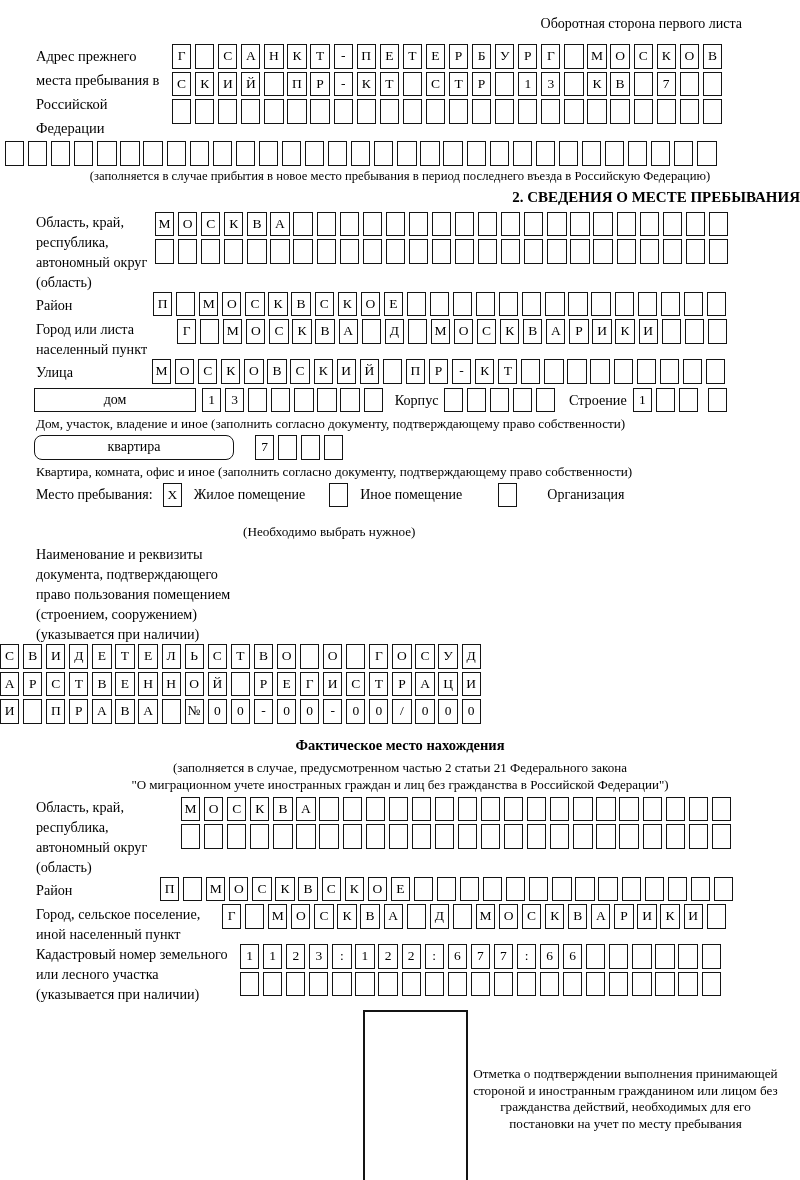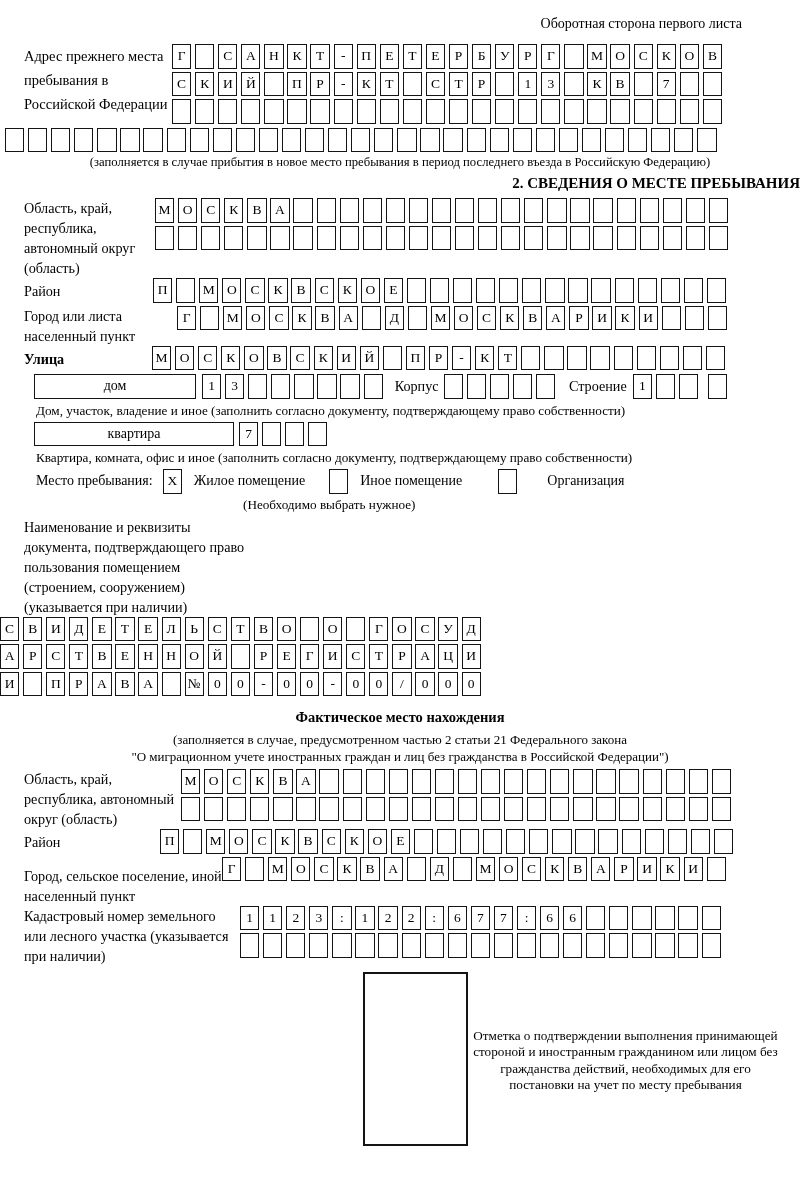--- a/index.html
+++ b/index.html
@@ -9,47 +9,47 @@
     font-family:"Liberation Serif", serif; color:#000; font-size:14px;
   }
   .header-note { text-align:right; margin:16px 58px 0 0; font-size:14px;padding-left:40px; }
 
   .crow { display:flex; margin-bottom:3px; }
   .cell {
     flex:none; width:17.2px; height:22.5px; border:1.6px solid #141414;
     margin-right:3.9px; text-align:center; font-size:13.5px; line-height:22.5px;
   }
   .field { display:flex; align-items:flex-start; }
-  .flabel { flex:none; padding-left:24px; box-sizing:border-box;
+  .flabel { flex:none; padding-left:36px; box-sizing:border-box;
             font-size:14.2px; line-height:20px; }
   .lbl-prev    { width:172px; font-size:14.5px; line-height:24px; }
   .lbl-region1 { width:155px; }
   .lbl-district1 { width:153px; line-height:26px; }
   .lbl-city1   { width:177px; }
-  .lbl-street1 { width:152px; line-height:26px;font-weight:bold; }
+  .lbl-street1 { width:152px; line-height:26px; }
   .lbl-doc     { width:247px; }
   .lbl-region2 { width:181px; }
   .lbl-district2 { width:160px; line-height:26px; }
-  .lbl-city2   { width:222px;margin-top:9px; }
+  .lbl-city2   { width:222px; }
   .lbl-cad     { width:240px; }
 
   .blockA { margin-top:12px; }
   .overflow-row { margin-left:5px; margin-top:1px; }
   .center-note { text-align:center; font-size:12.7px; margin:3px 0 2px; }
   .h2 { text-align:right; font-weight:bold; font-size:15px; margin:5px 0 6px; }
 
   .house-row { display:flex; align-items:flex-start; margin:1px 0 1px 34px; }
   .wide-box { flex:none; border:1.7px solid #141414; height:22.5px;
               line-height:22.5px; text-align:center; font-size:14px; }
   .dom-box { width:160px; margin-right:6px; }
-  .kv-box  { width:198px; margin-right:5px; }
+  .kv-box  { width:198px; margin-right:21px;border-radius:8px; }
   .inline-lbl { flex:none; line-height:25px; font-size:14.2px; }
   .caption { font-size:13.2px; margin:1px 0 3px 36px; }
 
-  .stay-row { display:flex; align-items:center; margin:3px 0 3px 36px; }
+  .stay-row { display:flex; align-items:center; margin:3px 0 17px 36px; }
   .stay-row .crow { margin:0 8px 0 10px; }
   .stay-note { margin-left:243px; font-size:13.2px; margin-bottom:4px; }
 
   .doc-block { margin-top:3px;flex-direction:column; }
   .actual-title { text-align:center; font-weight:bold; font-size:14.5px; margin:10px 12px 5px; }
   .actual-note { text-align:center; font-size:13px; line-height:17px; }
   .actual-fields { margin-top:4px; }
 
   .stamp-wrap { margin:6px 0 0 363px; width:420px;
                 display:flex; flex-direction:row; align-items:center; }

